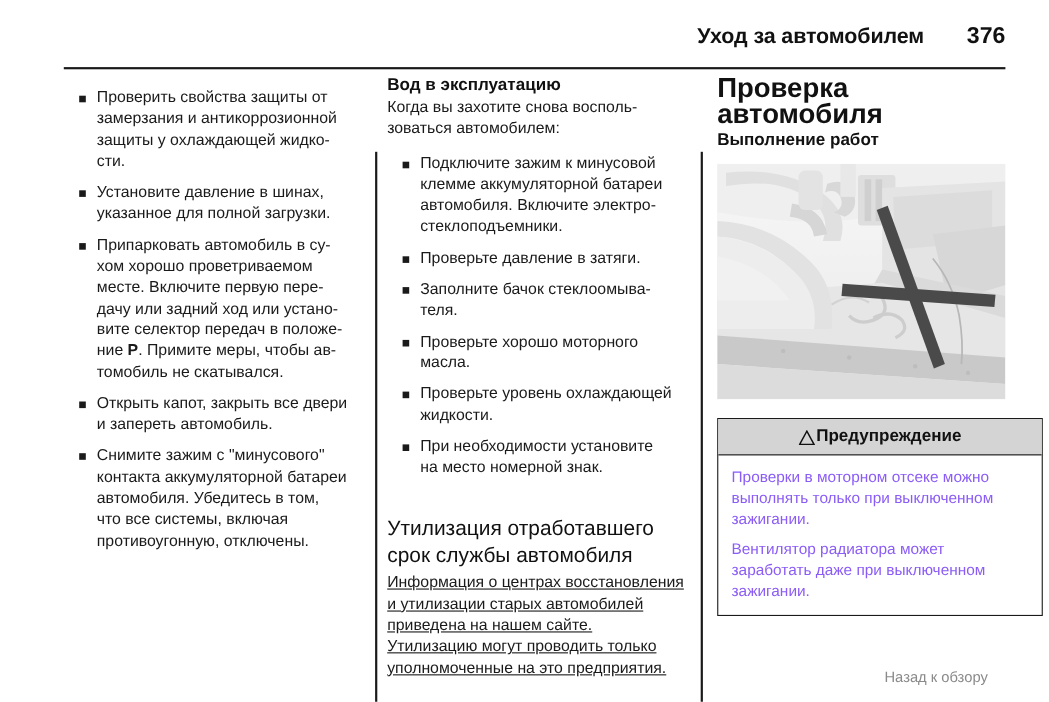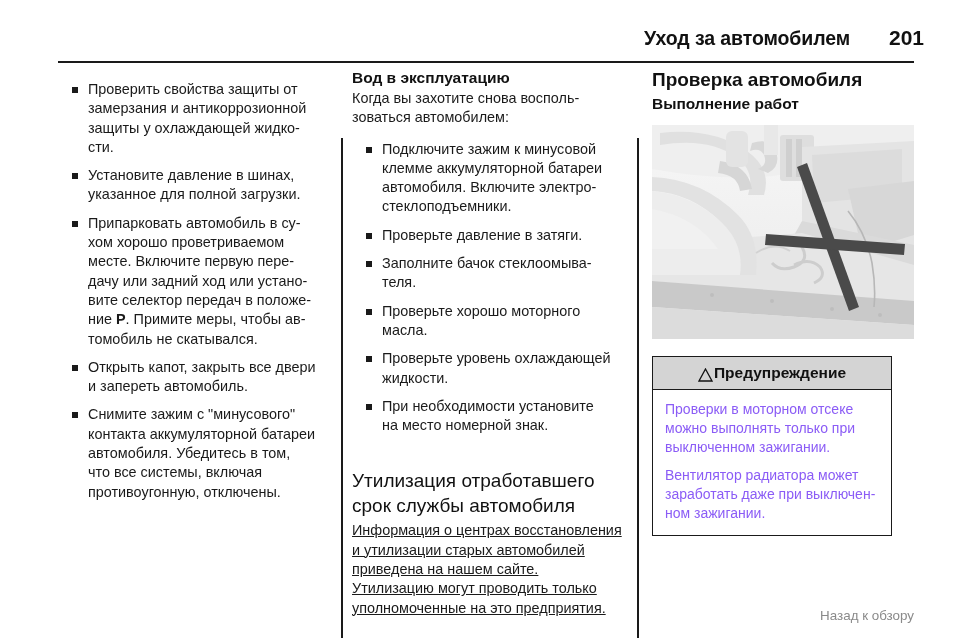--- a/index.html
+++ b/index.html
@@ -13,26 +13,26 @@
     height: 638px;
     position: relative;
     font-family: "Liberation Sans", sans-serif;
     color: #1a1a1a;
     overflow: hidden;
   }
 
   
   .page-header {
     position: absolute;
-    left: 68px;
+    left: 58px;
     top: 16px;
     width: 856px;
     height: 34px;
     display: flex;
-    align-items: flex-end;
+    align-items: center;
     justify-content: flex-end;
   }
   .header-title {
     font-size: 19.5px;
     font-weight: bold;
     letter-spacing: -0.1px;
     color: #111111;
     line-height: 24px;
   }
   .header-pageno {
@@ -99,21 +99,21 @@
     position: absolute;
     left: 2px;
     top: 7px;
     width: 6px;
     height: 6px;
     background: #1a1a1a;
   }
   li b { font-weight: bold; }
 
   h2.section-heading {
-    font-size: 19px;
+    font-size: 25px;
     font-weight: bold;
     margin: 0 0 2px 0;
     line-height: 24px;
     color: #111111;
   }
   h3.sub-heading {
     font-size: 15.5px;
     font-weight: bold;
     margin: 0 0 1px 0;
     line-height: 20px;
@@ -143,21 +143,21 @@
     height: 214px;
     margin-top: 11px;
     background: #f2f2f2;
     overflow: hidden;
   }
   .figure svg { display: block; }
 
   
   .warning-box {
     margin-top: 17px;
-    width: 240px;
+    width: 296px;
     border: 1.5px solid #1a1a1a;
     background: #ffffff;
     box-sizing: border-box;
   }
   .warning-head {
     background: #d4d4d4;
     border-bottom: 1.5px solid #1a1a1a;
     text-align: center;
     padding: 6px 4px 7px 4px;
     font-size: 15.5px;
@@ -183,33 +183,33 @@
     font-size: 14px;
     line-height: 19px;
     margin: 0 0 9px 0;
     color: #8b5cf6;
   }
   .warning-body p:last-child { margin-bottom: 0; }
 
   
   .footer {
     position: absolute;
-    right: 40px;
+    right: 56px;
     bottom: 14px;
     font-size: 13.4px;
     color: #8a8a8a;
     line-height: 17px;
   }
 </style>
 </head>
 <body>
 
 <div class="page-header">
   <span class="header-title">Уход за автомобилем</span>
-  <span class="header-pageno">201</span>
+  <span class="header-pageno">376</span>
 </div>
 <div class="header-rule"></div>
 
 <div class="columns">
 
   <div class="divider divider-1"></div>
   <div class="divider divider-2"></div>
 
   <div class="col col-1">
     <ul class="bullets">

